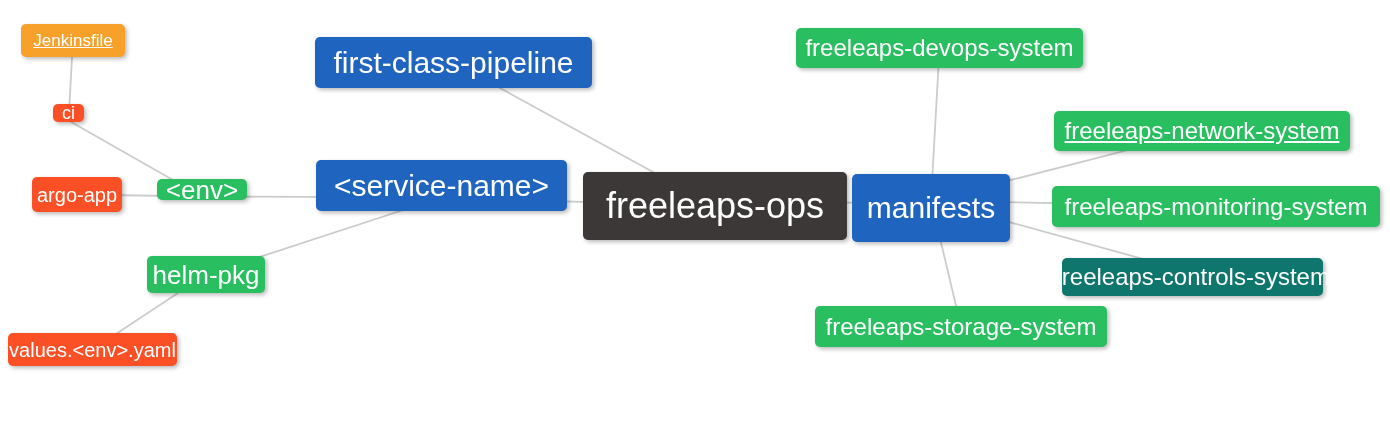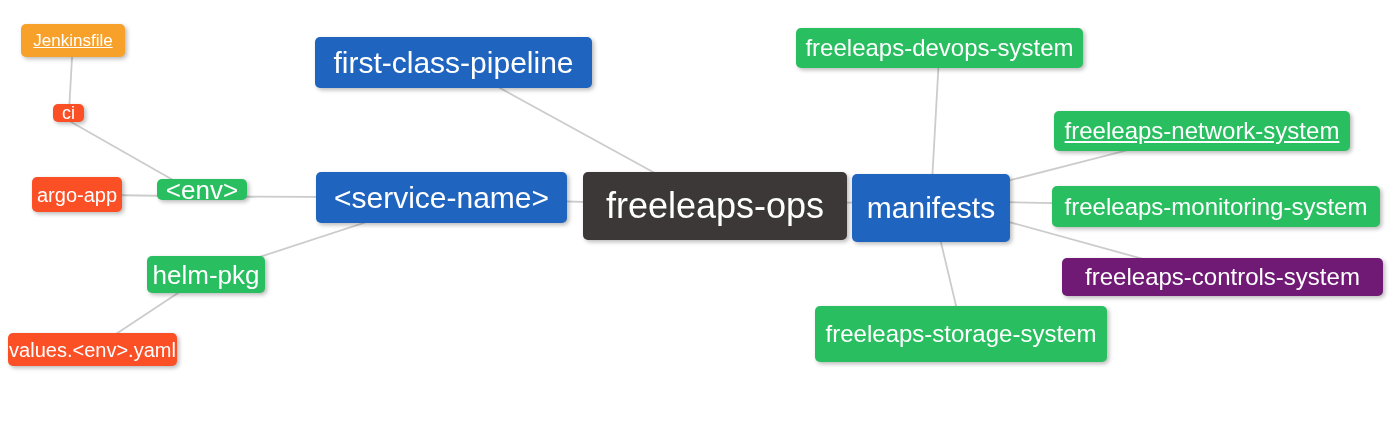--- a/index.html
+++ b/index.html
@@ -62,22 +62,22 @@
       <line x1="931" y1="200.5" x2="961" y2="326.5" stroke="#CCCCCC"></line>
     </svg>
   <div>
       <div class="node" style="left: 21px; top: 24px; width: 104px; height: 33px; font-size: 17px; background: rgb(247, 161, 43); text-decoration: underline;">Jenkinsfile</div>
       <div class="node" style="left: 53px; top: 104px; width: 31px; height: 18px; font-size: 18px; background: rgb(251, 79, 38);">ci</div>
       <div class="node" style="left: 32px; top: 177px; width: 90px; height: 35px; font-size: 20px; background: rgb(251, 79, 38);">argo-app</div>
       <div class="node" style="left: 157px; top: 179px; width: 90px; height: 21px; font-size: 26px; background: rgb(41, 190, 96);">&lt;env&gt;</div>
       <div class="node" style="left: 147px; top: 256px; width: 118px; height: 37px; font-size: 26px; background: rgb(41, 190, 96);">helm-pkg</div>
       <div class="node" style="left: 8px; top: 333px; width: 169px; height: 33px; font-size: 20px; background: rgb(251, 79, 38);">values.&lt;env&gt;.yaml</div>
       <div class="node" style="left: 315px; top: 37px; width: 277px; height: 51px; font-size: 30px; background: rgb(31, 100, 190);">first-class-pipeline</div>
-      <div class="node" style="left: 316px; top: 172px; width: 251px; height: 51px; font-size: 30px; background: rgb(31, 100, 190);">&lt;service-name&gt;</div>
+      <div class="node" style="left: 316px; top: 160px; width: 251px; height: 51px; font-size: 30px; background: rgb(31, 100, 190);">&lt;service-name&gt;</div>
       <div class="node" style="left: 583px; top: 172px; width: 264px; height: 68px; font-size: 36px; background: rgb(59, 56, 55);">freeleaps-ops</div>
       <div class="node" style="left: 852px; top: 174px; width: 158px; height: 68px; font-size: 30px; background: rgb(31, 100, 190);">manifests</div>
       <div class="node" style="left: 796px; top: 28px; width: 287px; height: 40px; font-size: 24px; background: rgb(41, 190, 96);">freeleaps-devops-system</div>
       <div class="node" style="left: 1054px; top: 111px; width: 296px; height: 40px; font-size: 24px; background: rgb(41, 190, 96); text-decoration: underline;">freeleaps-network-system</div>
       <div class="node" style="left: 1052px; top: 186px; width: 328px; height: 41px; font-size: 24px; background: rgb(41, 190, 96);">freeleaps-monitoring-system</div>
-      <div class="node" style="left: 1062px; top: 258px; width: 321px; height: 38px; font-size: 24px; background: #701a75;">freeleaps-controls-system</div>
-      <div class="node" style="left: 815px; top: 306px; width: 292px; height: 56px; font-size: 24px; background: rgb(41, 190, 96);">freeleaps-storage-system</div>
+      <div class="node" style="left: 1062px; top: 258px; width: 261px; height: 38px; font-size: 24px; background: #0f766e;">freeleaps-controls-system</div>
+      <div class="node" style="left: 815px; top: 306px; width: 292px; height: 41px; font-size: 24px; background: rgb(41, 190, 96);">freeleaps-storage-system</div>
     </div>
 </div>
 
 </body></html>

